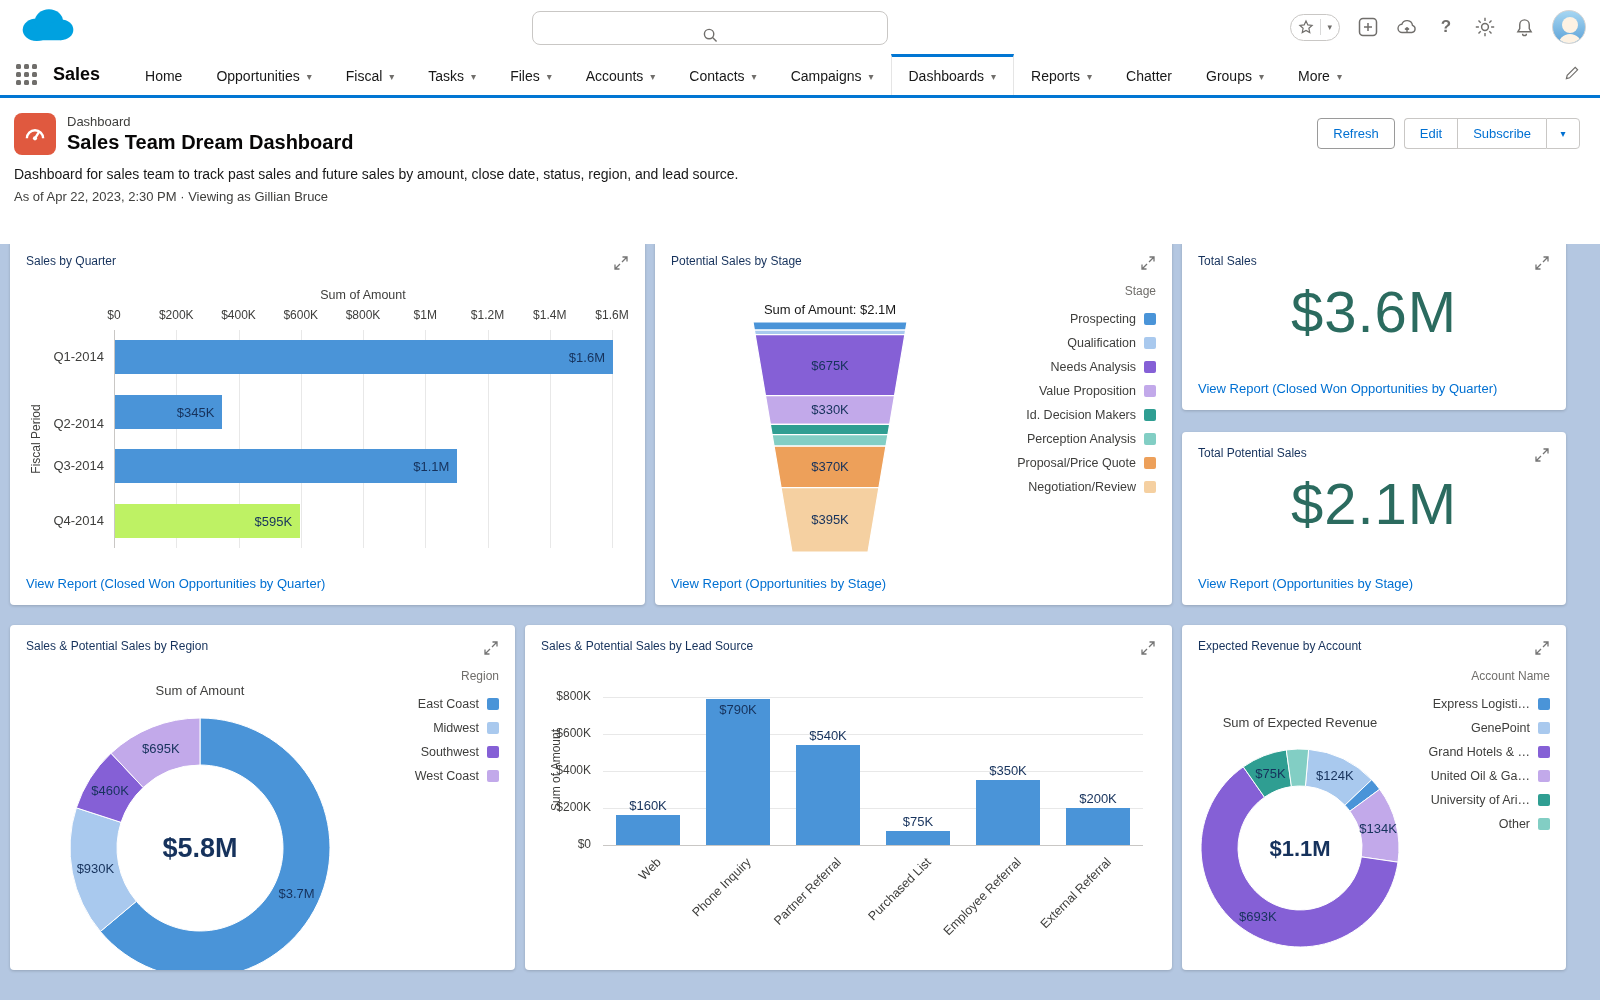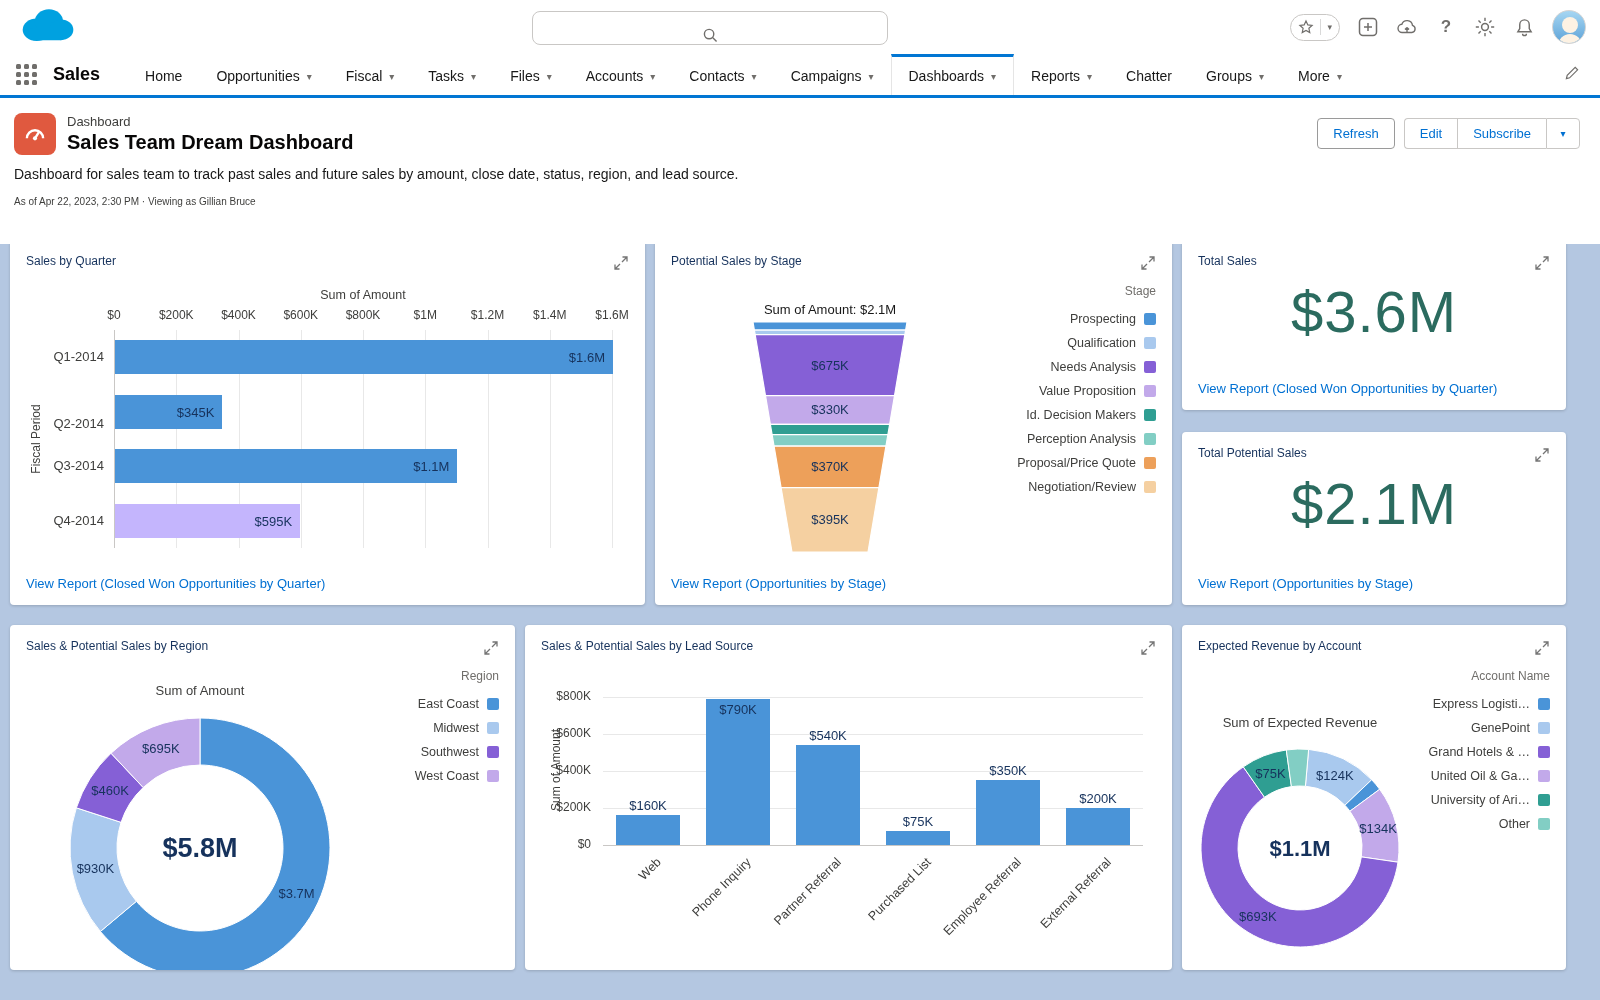--- a/index.html
+++ b/index.html
@@ -38,21 +38,21 @@
   .nav-tab .caret { font-size:10px; color:#706e6b; }
   .nav-edit { margin-left:auto; align-self:center; margin-right:20px; cursor:pointer; }
 
   
   .page-header { position:absolute; top:98px; left:0; right:0; height:146px; background:#fff; z-index:5; }
   .ph-icon { position:absolute; left:14px; top:15px; width:42px; height:42px; border-radius:8px; background:#e0593f;
              display:flex; align-items:center; justify-content:center; }
   .ph-type { position:absolute; left:67px; top:16px; font-size:13px; color:#3e3e3c; }
   .ph-title { position:absolute; left:67px; top:33px; font-size:20px; font-weight:700; color:#080707; }
   .ph-desc { position:absolute; left:14px; top:68px; font-size:14px; color:#181818; }
-  .ph-meta { position:absolute; left:14px; top:98px; font-size:10px; color:#3e3e3c; }
+  .ph-meta { position:absolute; left:14px; top:91px; font-size:13px; color:#3e3e3c; }
   .ph-actions { position:absolute; right:20px; top:20px; display:flex; align-items:center; }
   .btn { height:31px; padding:0 15px; background:#fff; border:1px solid #c9c7c5; color:#0070d2; font-size:13px;
          font-family:inherit; border-radius:4px; cursor:pointer; }
   .btn-refresh { margin-right:9px; border-color:#9a9a9a; }
   .btn-group { display:flex; }
   .btn-group .btn { border-radius:0; border-right-width:0; }
   .btn-group .btn:first-child { border-radius:4px 0 0 4px; }
   .btn-group .btn:last-child { border-radius:0 4px 4px 0; border-right-width:1px; }
   .btn-caret { width:34px; padding:0; font-size:10px; }
 
@@ -296,21 +296,21 @@
           </div>
           <div class="cat-label" style="left: 6px; top: 164px; width: 88px; margin-top: 12px;">Q2-2014</div>
           <div class="hbar" style="left: 105px; top: 154.75px; width: 107.381px; height: 34px; background: rgb(74, 148, 216);">
             <span class="bar-val">$345K</span>
           </div>
           <div class="cat-label" style="left: 6px; top: 218.25px; width: 88px;">Q3-2014</div>
           <div class="hbar" style="left: 105px; top: 209.25px; width: 342.375px; height: 34px; background: rgb(74, 148, 216);">
             <span class="bar-val">$1.1M</span>
           </div>
           <div class="cat-label" style="left: 6px; top: 272.75px; width: 88px;">Q4-2014</div>
-          <div class="hbar" style="left: 105px; top: 263.75px; width: 185.194px; height: 34px; background: #c4b5fd;">
+          <div class="hbar" style="left: 105px; top: 263.75px; width: 185.194px; height: 34px; background: #bef264;">
             <span class="bar-val">$595K</span>
           </div>
         </div>
       <a class="view-report">View Report (Closed Won Opportunities by Quarter)</a>
     </section>
 
     <section class="card" id="card-stage">
       <h2 class="card-title">Potential Sales by Stage</h2>
       <button class="expand-btn">
         <svg viewBox="0 0 14 14" width="14" height="14">

